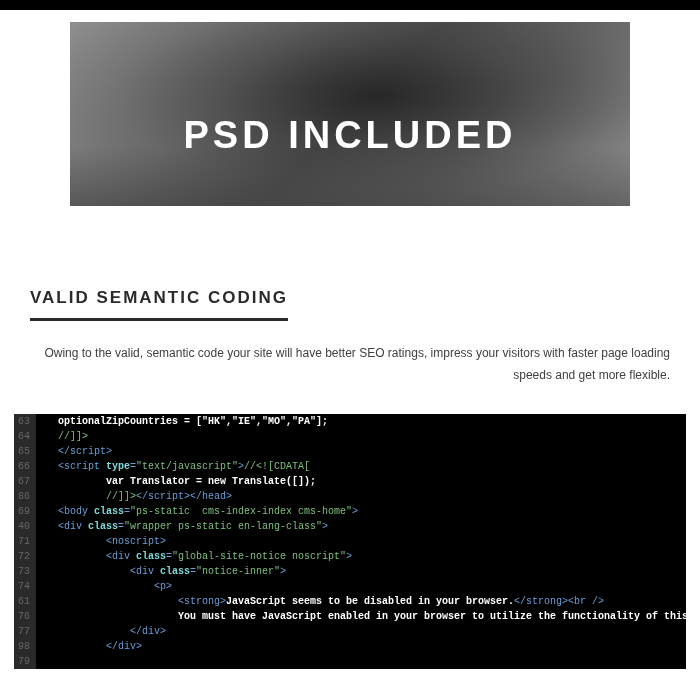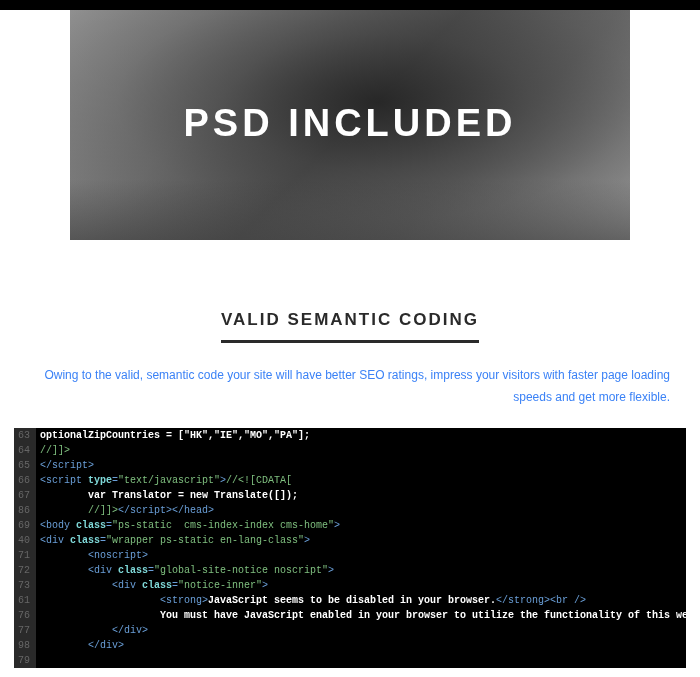--- a/index.html
+++ b/index.html
@@ -1,26 +1,26 @@
 <!DOCTYPE html>
 <html><head>
   <meta charset="utf-8">
   <style>
     * { margin: 0; padding: 0; box-sizing: border-box; }
     body { font-family: -apple-system, BlinkMacSystemFont, 'Segoe UI', Arial, sans-serif; background: #fff; width: 700px; }
     .top-bar { background: #000; height: 10px; }
-    .hero-image { position: relative; width: 560px; height: 230px; margin: 0 auto; background: linear-gradient(135deg, #888 0%, #555 30%, #222 50%, #444 70%, #999 100%); overflow: hidden; }
+    .hero-image { position: relative; width: 560px; height: 184px; margin: 12px auto; background: linear-gradient(135deg, #888 0%, #555 30%, #222 50%, #444 70%, #999 100%); overflow: hidden; }
     .hero-image::before { content: ''; position: absolute; inset: 0; background: radial-gradient(ellipse at 55% 40%, rgba(40,40,40,0.9) 0%, rgba(80,80,80,0.7) 35%, rgba(120,120,120,0.5) 60%, rgba(180,180,180,0.4) 100%); }
     .hero-image::after { content: ''; position: absolute; bottom: 0; left: 0; right: 0; height: 60px; background: linear-gradient(to top, rgba(60,60,60,0.6), transparent); }
     .hero-title { position: absolute; top: 92px; left: 50%; transform: translateX(-50%); color: #fff; font-size: 38px; font-weight: 700; letter-spacing: 4px; z-index: 2; white-space: nowrap; }
-    .section-heading-wrap { text-align: center; padding: 70px 30px 0 30px; }
+    .section-heading-wrap { text-align: left; padding: 70px 30px 0 30px; }
     .section-heading { display: inline-block; font-size: 17px; font-weight: 600; letter-spacing: 2px; color: #2a2a2a; padding-bottom: 10px; border-bottom: 3px solid #2a2a2a; }
-    .section-desc { text-align: right; color: #3b82f6; font-size: 12px; line-height: 1.8; padding: 22px 30px 20px 30px; }
+    .section-desc { text-align: right; color: #404040; font-size: 12px; line-height: 1.8; padding: 22px 30px 28px 30px; }
     .code-block { background: #000; color: #ccc; font-family: 'Courier New', monospace; font-size: 10px; line-height: 1.5; padding: 0; margin: 0 14px; position: relative; }
-    .code-line { display: flex; white-space: pre; }
+    .code-line { display: flex; white-space: pre; gap: 18px; }
     .line-num { display: inline-block; width: 22px; text-align: right; padding-right: 6px; color: #666; background: #2a2a2a; flex-shrink: 0; }
     .code-content { padding-left: 4px; }
     .c-white { color: #fff; font-weight: bold; }
     .c-green { color: #7fbf7f; }
     .c-blue { color: #6a9fd8; }
     .c-cyan { color: #7fd8d8; font-weight: bold; }
   </style>
 </head>
 <body>
 
@@ -41,18 +41,19 @@
     <div class="code-line"><span class="line-num">64</span><span class="code-content"><span class="c-green">//]]&gt;</span></span></div>
     <div class="code-line"><span class="line-num">65</span><span class="code-content"><span class="c-blue">&lt;/script</span><span class="c-blue">&gt;</span></span></div>
     <div class="code-line"><span class="line-num">66</span><span class="code-content"><span class="c-blue">&lt;script </span><span class="c-cyan">type</span><span class="c-blue">=</span><span class="c-green">"text/javascript"</span><span class="c-blue">&gt;</span><span class="c-green">//&lt;![CDATA[</span></span></div>
     <div class="code-line"><span class="line-num">67</span><span class="code-content"><span class="c-white">        var Translator = new Translate([]);</span></span></div>
     <div class="code-line"><span class="line-num">86</span><span class="code-content"><span class="c-green">        //]]&gt;</span><span class="c-blue">&lt;/script</span><span class="c-blue">&gt;&lt;/head</span><span class="c-blue">&gt;</span></span></div>
     <div class="code-line"><span class="line-num">69</span><span class="code-content"><span class="c-blue">&lt;body </span><span class="c-cyan">class</span><span class="c-blue">=</span><span class="c-green">"ps-static  cms-index-index cms-home"</span><span class="c-blue">&gt;</span></span></div>
     <div class="code-line"><span class="line-num">40</span><span class="code-content"><span class="c-blue">&lt;div </span><span class="c-cyan">class</span><span class="c-blue">=</span><span class="c-green">"wrapper ps-static en-lang-class"</span><span class="c-blue">&gt;</span></span></div>
     <div class="code-line"><span class="line-num">71</span><span class="code-content"><span class="c-white">        </span><span class="c-blue">&lt;noscript&gt;</span></span></div>
     <div class="code-line"><span class="line-num">72</span><span class="code-content"><span class="c-white">        </span><span class="c-blue">&lt;div </span><span class="c-cyan">class</span><span class="c-blue">=</span><span class="c-green">"global-site-notice noscript"</span><span class="c-blue">&gt;</span></span></div>
     <div class="code-line"><span class="line-num">73</span><span class="code-content"><span class="c-white">            </span><span class="c-blue">&lt;div </span><span class="c-cyan">class</span><span class="c-blue">=</span><span class="c-green">"notice-inner"</span><span class="c-blue">&gt;</span></span></div>
+    <div class="code-line"><span class="line-num">74</span><span class="code-content"><span class="c-white">                </span><span class="c-blue">&lt;p&gt;</span></span></div>
     <div class="code-line"><span class="line-num">61</span><span class="code-content"><span class="c-white">                    </span><span class="c-blue">&lt;strong&gt;</span><span class="c-white">JavaScript seems to be disabled in your browser.</span><span class="c-blue">&lt;/strong&gt;&lt;br </span><span class="c-blue">/&gt;</span></span></div>
     <div class="code-line"><span class="line-num">76</span><span class="code-content"><span class="c-white">                    You must have JavaScript enabled in your browser to utilize the functionality of this website.</span></span></div>
     <div class="code-line"><span class="line-num">77</span><span class="code-content"><span class="c-white">            </span><span class="c-blue">&lt;/div&gt;</span></span></div>
     <div class="code-line"><span class="line-num">98</span><span class="code-content"><span class="c-white">        </span><span class="c-blue">&lt;/div&gt;</span></span></div>
     <div class="code-line"><span class="line-num">79</span><span class="code-content"></span></div>
   </div>
 
 </body></html>

